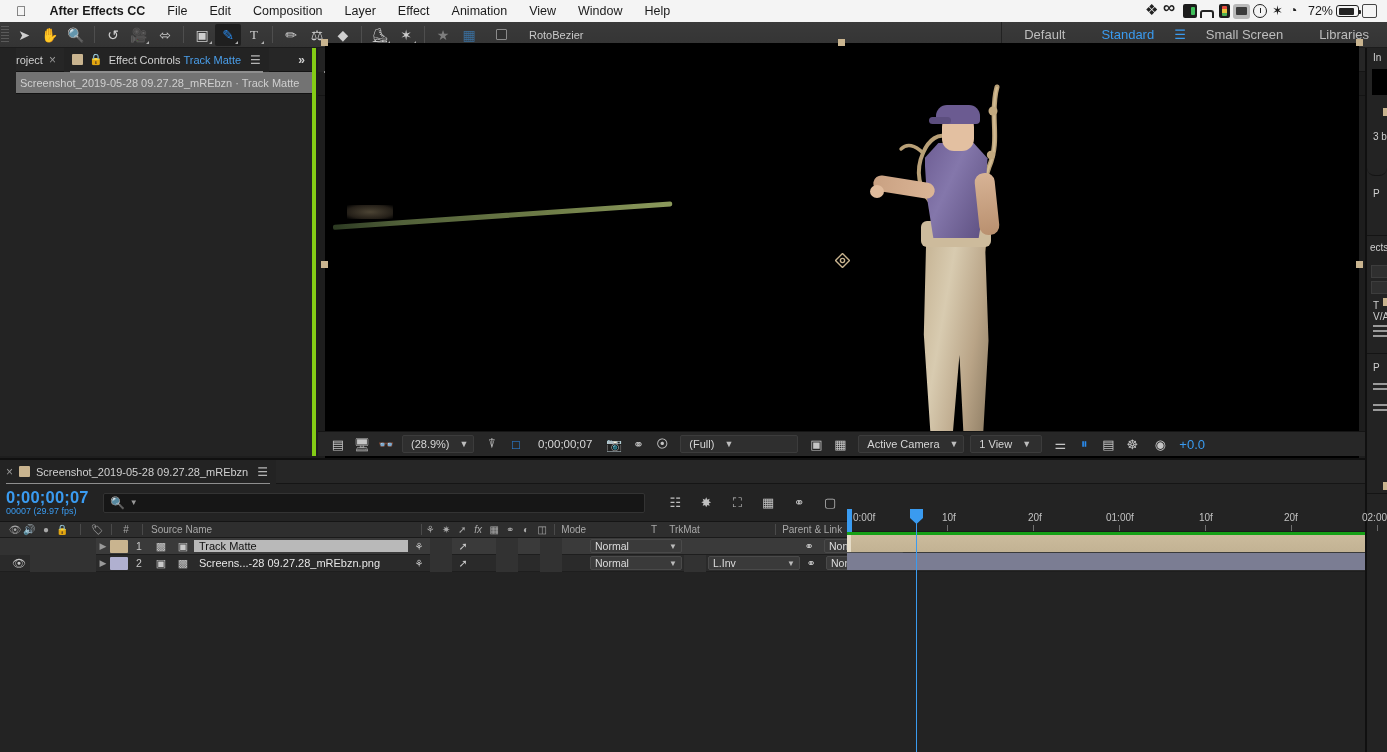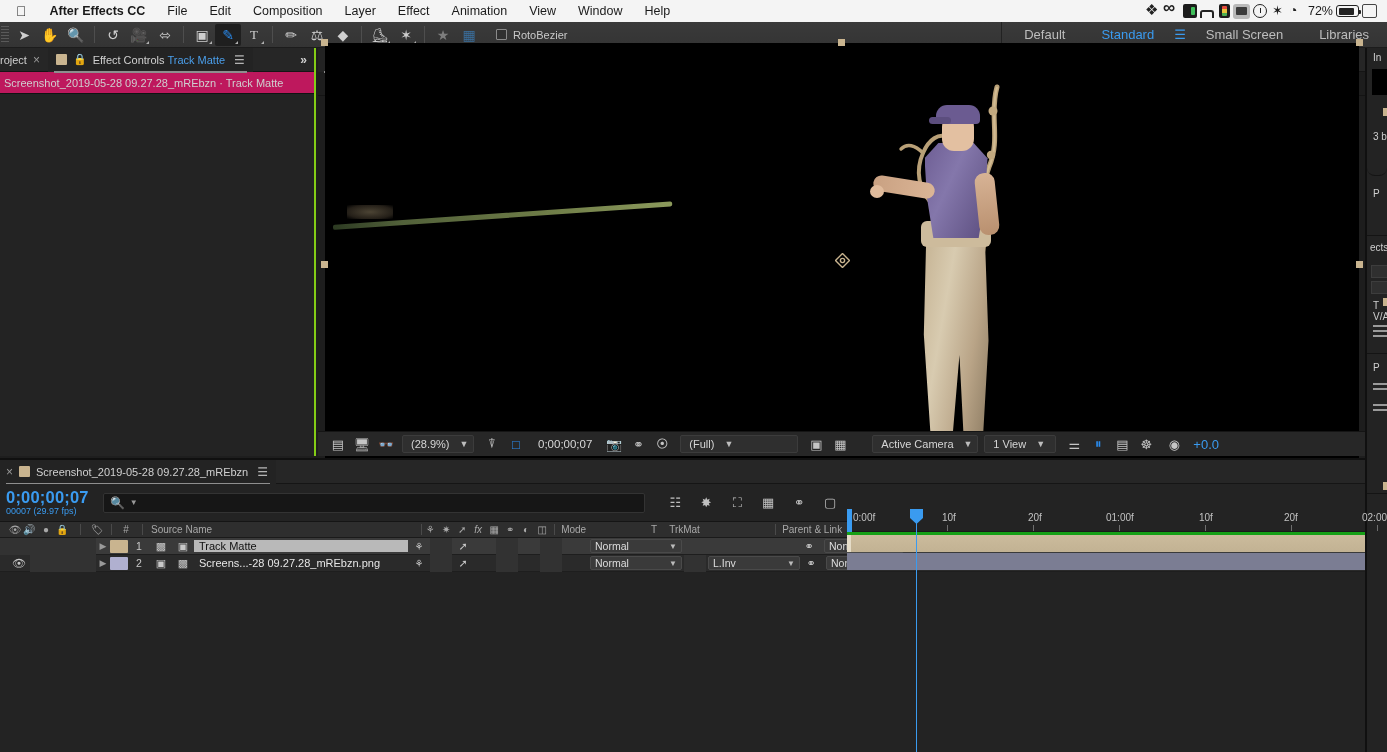--- a/index.html
+++ b/index.html
@@ -61,48 +61,48 @@
   .tool{
     width:26px; height:22px; display:flex; align-items:center; justify-content:center;
     position:relative; color:#cfcfcf; border-radius:2px;
   }
   .tool.active{ background:#1f1f1f; }
   .tool.active .g{ color:#2a8cf0; }
   .tool .g{ font-size:14px; line-height:1; }
   .tool .corner{ position:absolute; right:3px; bottom:2px; width:0;height:0;
     border-left:3px solid transparent; border-bottom:3px solid #b0b0b0;}
   .tsep{ width:1px; height:17px; background:#4e4e4e; margin:0 5px; }
-  #toolbar .rotolabel{ display:flex; align-items:center; gap:6px; margin-left:14px; font-size:11px; color:#c9c9c9;}
+  #toolbar .rotolabel{ display:flex; align-items:center; gap:22px; margin-left:14px; font-size:11px; color:#c9c9c9;}
   .chkbox{ width:11px; height:11px; border:1px solid #8a8a8a; background:#303030; border-radius:1px;}
   #toolbar .right{ margin-left:auto; display:flex; align-items:center; height:100%; }
   .wsdiv{ width:1px; height:26px; background:#222; margin-right:4px;}
   .ws{ padding:0 18px; font-size:13px; color:#bdbdbd; }
   .ws.sel{ color:#3a9bf0; }
   .ws-ham{ color:#3a9bf0; font-size:13px; padding:0 2px; }
 
   
   #main{ position:absolute; top:48px; left:0; right:0; bottom:0; }
 
   
   #leftpanel{ position:absolute; left:0; top:0; width:316px; bottom:296px; background:#232323;
-    border-right:2px solid #84cc16; }
+    border-right:4px solid #84cc16;padding-left:16px; }
   .tabrow{ height:24px; background:#262626; display:flex; align-items:center; position:relative;
     border-bottom:1px solid #151515;}
   .tab{ display:flex; align-items:center; gap:6px; height:24px; padding:0 8px; position:relative; white-space:nowrap;}
   .tab.active{ background:#232323; }
   .tab .closex{ color:#9a9a9a; font-size:12px; cursor:default;}
   .tab .swatch{ width:11px; height:11px; background:#c9b48f; border-radius:1px;}
   .tab .lock{ font-size:11px; color:#b4b4b4;}
   .tab .tname{ font-size:11px; color:#d0d0d0;}
   .tab .tname .blue{ color:#4a9eea; }
   .tab .ham{ font-size:12px; color:#b4b4b4; margin-left:3px;}
   .tab.active::after{ content:""; position:absolute; left:6px; right:6px; bottom:-1px; height:2px; background:#8e8e8e;}
   .chev2{ margin-left:auto; padding:0 7px; color:#d0d0d0; font-size:12px; font-weight:bold;}
   #leftpanel .ecsub{ height:22px; display:flex; align-items:center; padding-left:4px; font-size:11px;
-    color:#cfcfcf; border-bottom:1px solid #121212; background:#be185d;}
+    color:#cfcfcf; border-bottom:1px solid #121212; background:#737373;}
   #leftpanel .ecbody{ position:absolute; top:47px; left:0; right:0; bottom:0; background:#232323;}
 
   
   #comppanel{ position:absolute; left:318px; top:0; right:22px; bottom:296px; background:#1d1d1d; }
   #comppanel .tabrow{ background:#262626; }
   .comptabs2{ height:24px; display:flex; align-items:center; padding-left:16px; gap:0; background:#1d1d1d;
      border-bottom:1px solid #141414;}
   .ctab{ padding:3px 9px; font-size:11px; border-radius:2px; white-space:nowrap;}
   .ctab.sel{ background:#2c2c2c; color:#4a9eea; border:1px solid #3b3b3b;}
   .ctab.arrow{ color:#9a9a9a; padding:3px 6px;}
@@ -424,21 +424,21 @@
       <div class="ctime">0;00;00;07</div>
       <div class="cbtn">📷</div>
       <div class="cbtn">⚭</div>
       <div class="cbtn" style="font-size:12px;">⦿</div>
       <div class="cdrop" style="margin-left:6px;width:118px;">
         <span>(Full)</span>
         <span class="ar">▼</span>
       </div>
       <div class="cbtn" style="margin-left:6px;">▣</div>
       <div class="cbtn">▦</div>
-      <div class="cdrop" style="margin-left:20px;width:106px;">
+      <div class="cdrop" style="margin-left:6px;width:106px;">
         <span>Active Camera</span>
         <span class="ar">▼</span>
       </div>
       <div class="cdrop" style="margin-left:6px;width:72px;">
         <span>1 View</span>
         <span class="ar">▼</span>
       </div>
       <div class="cbtn" style="margin-left:6px;">⚌</div>
       <div class="cbtn on">⏸</div>
       <div class="cbtn">▤</div>

